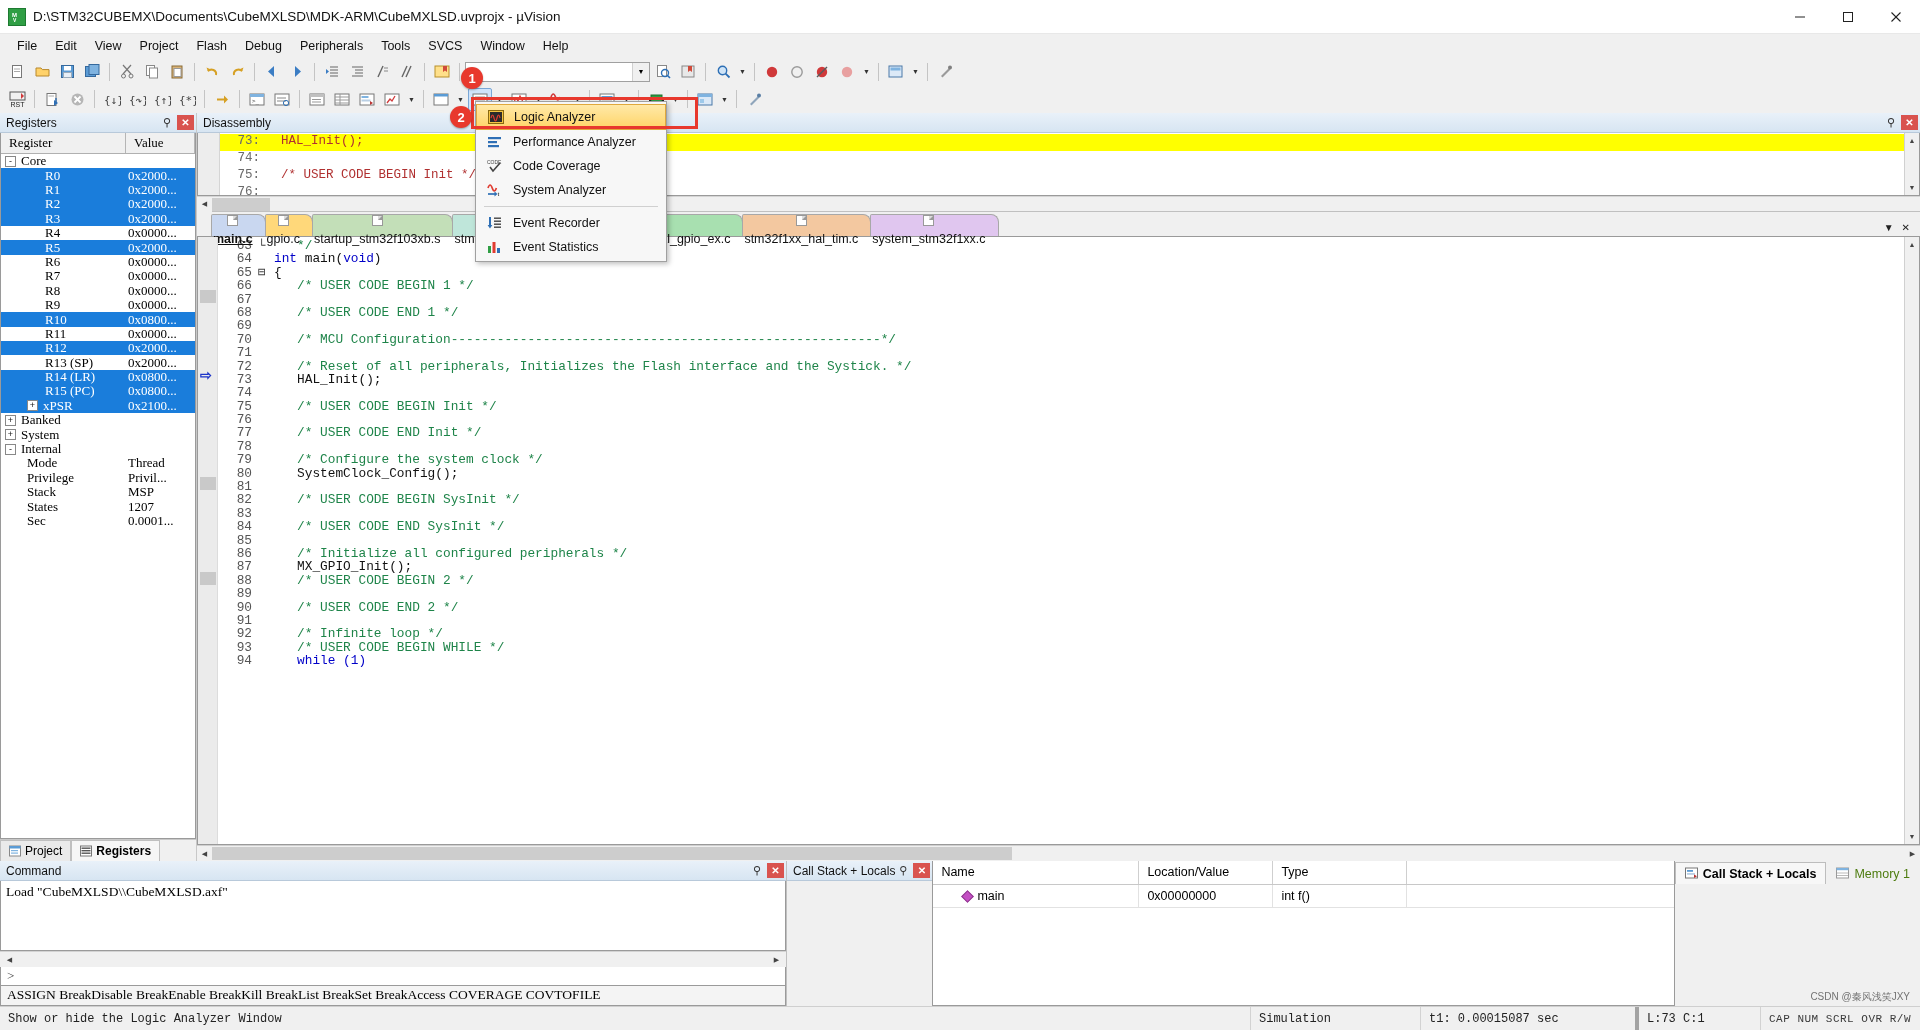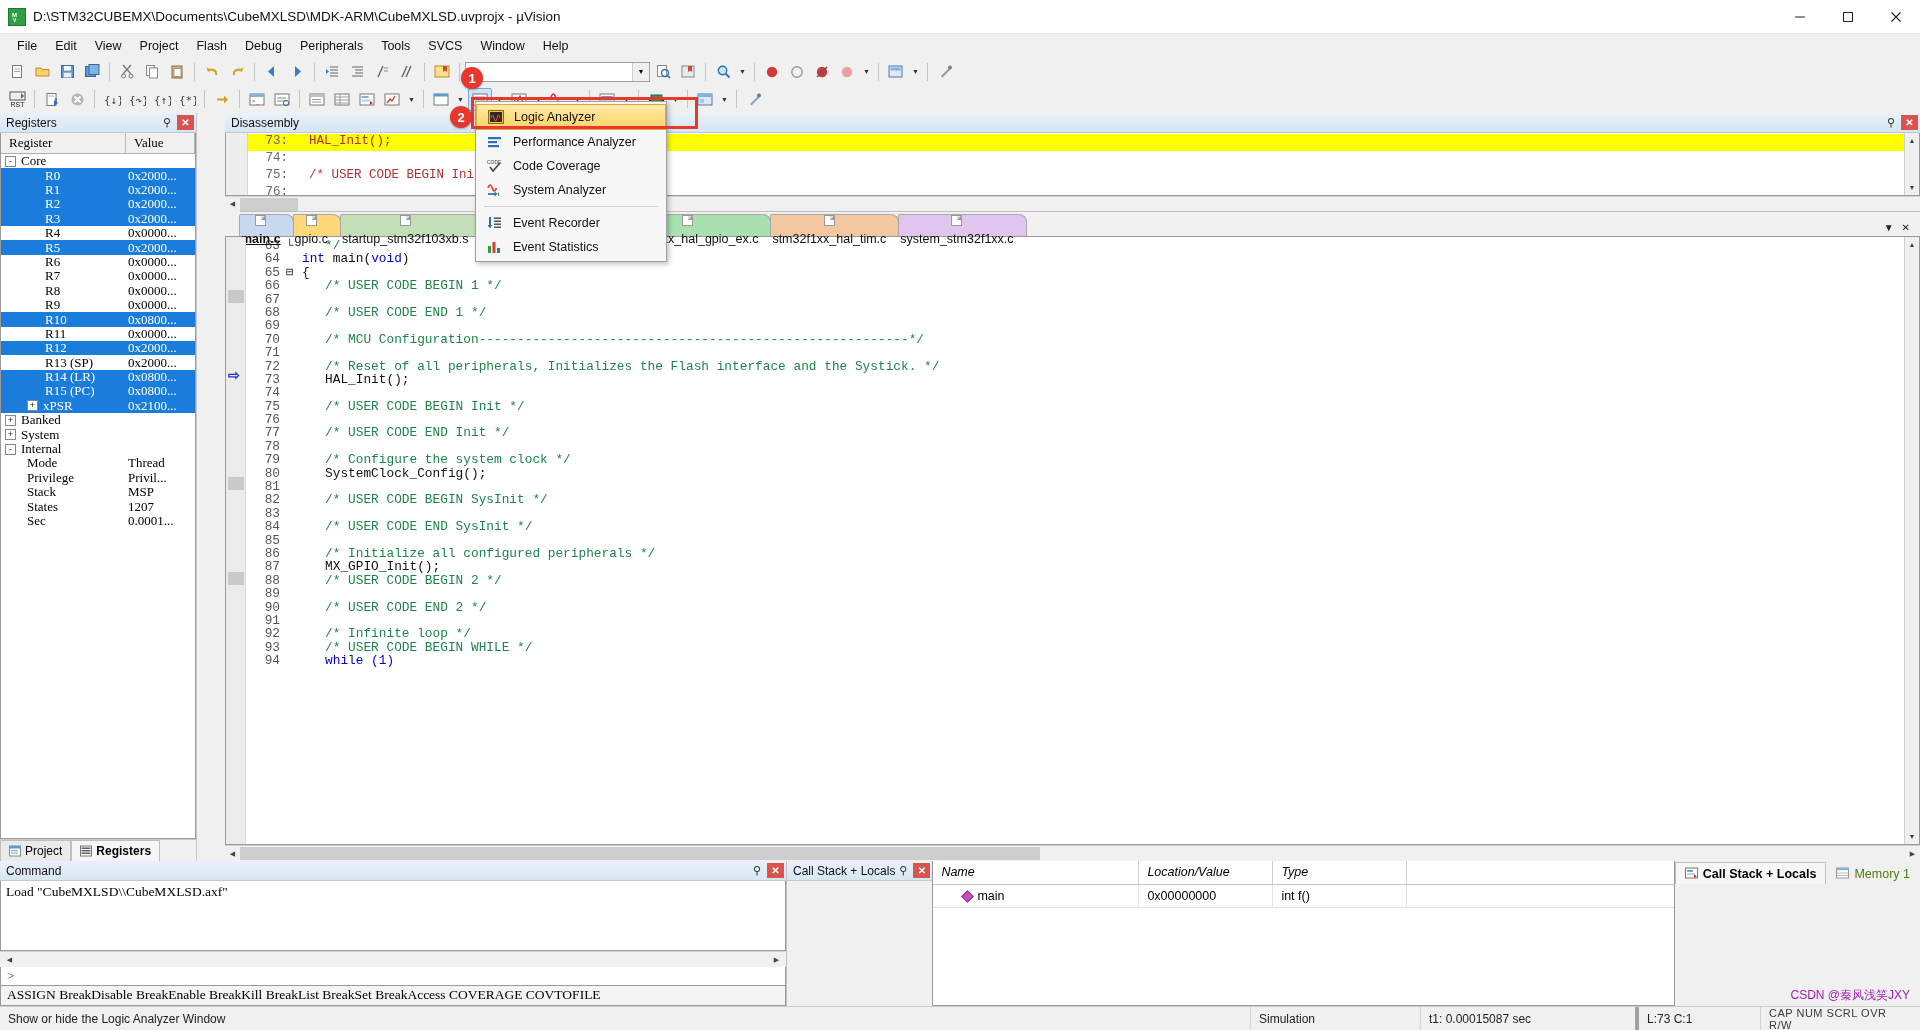--- a/index.html
+++ b/index.html
@@ -31,21 +31,21 @@
   .tb-btn.active { background:#cfe4fb; border:1px solid #7aa7d6; }
   .tb-sep { width:1px; height:18px; background:#c4c4c4; margin:0 4px; }
   .tb-arrow { width:13px; height:23px; display:flex; align-items:center; justify-content:center; font-size:7px; color:#333;}
   .tb-combo { width:185px; height:20px; background:#fff; border:1px solid #a0a0a0; display:flex; align-items:center; }
   .tb-combo .cb-arrow { margin-left:auto; width:17px; height:18px; display:flex; align-items:center; justify-content:center; font-size:7px; background:#f0f0f0; border-left:1px solid #d0d0d0;}
   svg { display:block; }
 
   
   .body-row { flex:1; display:flex; min-height:0; }
   .leftcol { width:197px; display:flex; flex-direction:column; background:#f0f0f0; border-right:1px solid #c8c8c8;}
-  .rightcol { flex:1; display:flex; flex-direction:column; min-width:0;margin-left:28px; }
+  .rightcol { flex:1; display:flex; flex-direction:column; min-width:0; }
 
   
   .panel-hdr { height:20px; background:linear-gradient(#e9f1f9,#d7e5f2); border-bottom:1px solid #b8c9da; display:flex; align-items:center; padding:0 2px 0 6px; font-size:12px; color:#111;}
   .panel-hdr .pin { margin-left:auto; width:16px; text-align:center; font-size:11px; color:#333; }
   .panel-hdr .xbtn { width:17px; height:15px; background:#d9534f; color:#fff; font-size:10px; display:flex; align-items:center; justify-content:center; font-weight:bold; margin-left:2px;}
 
   
   .reg-wrap { flex:1; background:#fff; border:1px solid #9a9a9a; border-top:none; margin:0; display:flex; flex-direction:column; min-height:0; overflow:hidden;}
   .reg-head { display:flex; height:21px; background:#f0f0f0; border-bottom:1px solid #b0b0b0; font-family:"Liberation Serif", serif; font-size:13px;}
   .reg-head div { border-right:1px solid #b5b5b5; padding:2px 0 0 8px; }
@@ -112,52 +112,52 @@
   .bottom-row { height:145px; display:flex; flex:0 0 145px; }
   .cmd-panel { width:787px; display:flex; flex-direction:column; border-right:1px solid #c0c0c0;}
   .cmd-out { flex:1; background:#fff; border:1px solid #9a9a9a; border-top:none; font-family:"Liberation Serif", serif; font-size:13.5px; padding:3px 5px; position:relative; overflow:hidden;}
   .cmd-hscroll { height:16px; background:#f0f0f0; border-top:1px solid #d3d3d3; display:flex; align-items:center; justify-content:space-between; padding:0 2px;}
   .cmd-input { height:19px; background:#fff; border:1px solid #9a9a9a; border-top:none; display:flex; align-items:center; font-family:"Liberation Serif",serif; font-size:13px; padding-left:6px; color:#444;}
   .cmd-help { height:20px; background:#f4f4f4; border:1px solid #9a9a9a; border-top:none; font-family:"Liberation Serif", serif; font-size:13.5px; padding:1px 6px; white-space:nowrap; overflow:hidden;}
 
   .cs-panel { flex:1; display:flex; flex-direction:row; min-width:0;}
   .cs-table { flex:1; background:#fff; border:1px solid #9a9a9a; border-top:none; display:flex; flex-direction:column; min-height:0;}
   .cs-head { display:flex; height:24px; background:#fff; border-bottom:1px solid #c8c8c8; font-size:12.5px;}
-  .cs-head div { border-right:1px solid #cfcfcf; padding:4px 0 0 8px;font-style:italic; }
+  .cs-head div { border-right:1px solid #cfcfcf; padding:4px 0 0 8px; }
   .csh-name { width:206px; } .csh-loc { width:134px; } .csh-type { width:134px; } .csh-rest { flex:1; border-right:none !important; }
   .cs-row { display:flex; height:23px; font-size:12.5px; align-items:center;}
   .cs-row > div { border-right:1px solid #e2e2e2; height:23px; display:flex; align-items:center; padding-left:8px; border-bottom:1px solid #e2e2e2;}
   .csr-name { width:206px; gap:5px;} .csr-loc { width:134px; } .csr-type { width:134px; } .csr-rest { flex:1; border-right:none !important;}
   .diamond { width:9px; height:9px; background:#c34ec3; transform:rotate(45deg); border:1px solid #8e3a8e; flex:0 0 9px; margin-left:22px;}
   .cs-tabs { height:23px; background:#f0f0f0; display:flex; align-items:flex-end;}
   .cstab { height:22px; display:flex; align-items:center; gap:5px; padding:0 9px; font-size:12.5px; border:1px solid #bdbdbd; border-bottom:none; background:#ebebeb;}
   .cstab.sel { background:#f7f7f7; font-weight:bold;}
   .cstab.dim { color:#4d7c0f; border-color:transparent; background:transparent;}
 
   
-  .statusbar { height:24px; background:#f0f0f0; border-top:1px solid #cfcfcf; display:flex; align-items:center; font-size:12px; color:#222; flex:0 0 24px;}
+  .statusbar { height:24px; background:#f0f0f0; border-top:1px solid #cfcfcf; display:flex; align-items:center; font-size:12px; color:#222; flex:0 0 24px;font-family:Liberation Mono, monospace;}
   .sb-cell { padding:0 8px; height:24px; display:flex; align-items:center;}
   .sb-sim { width:170px; border-left:1px solid #d2d2d2; margin-left:auto;}
   .sb-t1 { width:215px; border-left:1px solid #d2d2d2;}
   .sb-lc { width:125px; border-left:4px solid #a3a3a3;}
   .sb-keys { width:160px; border-left:1px solid #d2d2d2; font-size:11px; color:#3a3a3a; letter-spacing:.5px;}
 
   
   .menu-pop { position:absolute; left:475px; top:101px; width:192px; background:#f7f7f7; border:1px solid #a0a0a0; box-shadow:2px 2px 5px rgba(0,0,0,.25); z-index:60; padding:2px 0;}
   .menu-item { height:24px; display:flex; align-items:center; gap:9px; padding:12px 10px; font-size:12.5px; color:#111;}
   .menu-item.sel { background:linear-gradient(#ffe9a8,#ffd466); border:1px solid #e0a83c; height:24px;}
   .menu-icon { width:18px; height:16px; display:flex; align-items:center; justify-content:center; flex:0 0 18px;}
   .menu-sep { height:1px; background:#d0d0d0; margin:4px 8px;}
   .hl-box { position:absolute; left:471px; top:97px; width:227px; height:32px; border:3px solid #e8382d; z-index:61; pointer-events:none;}
 
   
   .badge { position:absolute; width:22px; height:22px; border-radius:50%; background:#e8382d; color:#fff; font-size:13px; font-weight:bold;
            display:flex; align-items:center; justify-content:center; z-index:70; box-shadow:0 1px 2px rgba(0,0,0,.3);}
 
-  .watermark { position:absolute; right:10px; bottom:26px; font-size:12px; color:#a21caf; z-index:5;}
+  .watermark { position:absolute; right:10px; bottom:26px; font-size:10px; color:#737373; z-index:5;}
 </style>
 </head>
 <body>
 
 <div class="app">
 
   <div class="titlebar">
     <div class="title-icon">
       <svg width="14" height="14" viewBox="0 0 14 14">
           <rect x="0" y="0" width="14" height="14" fill="#2f9e44"></rect>

